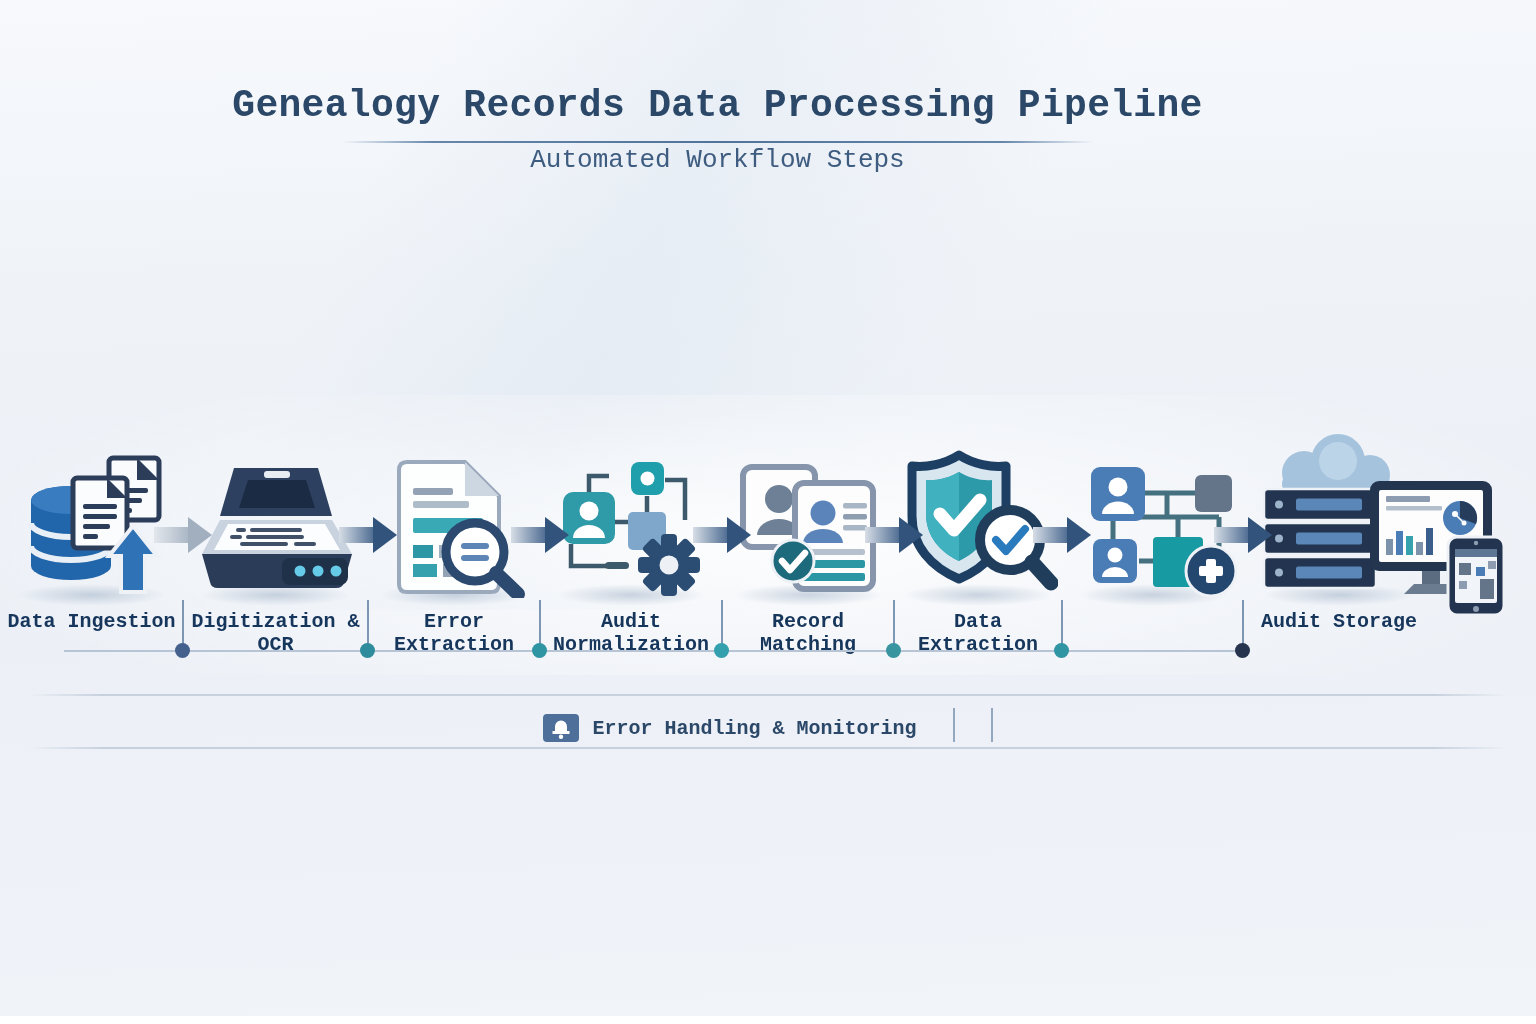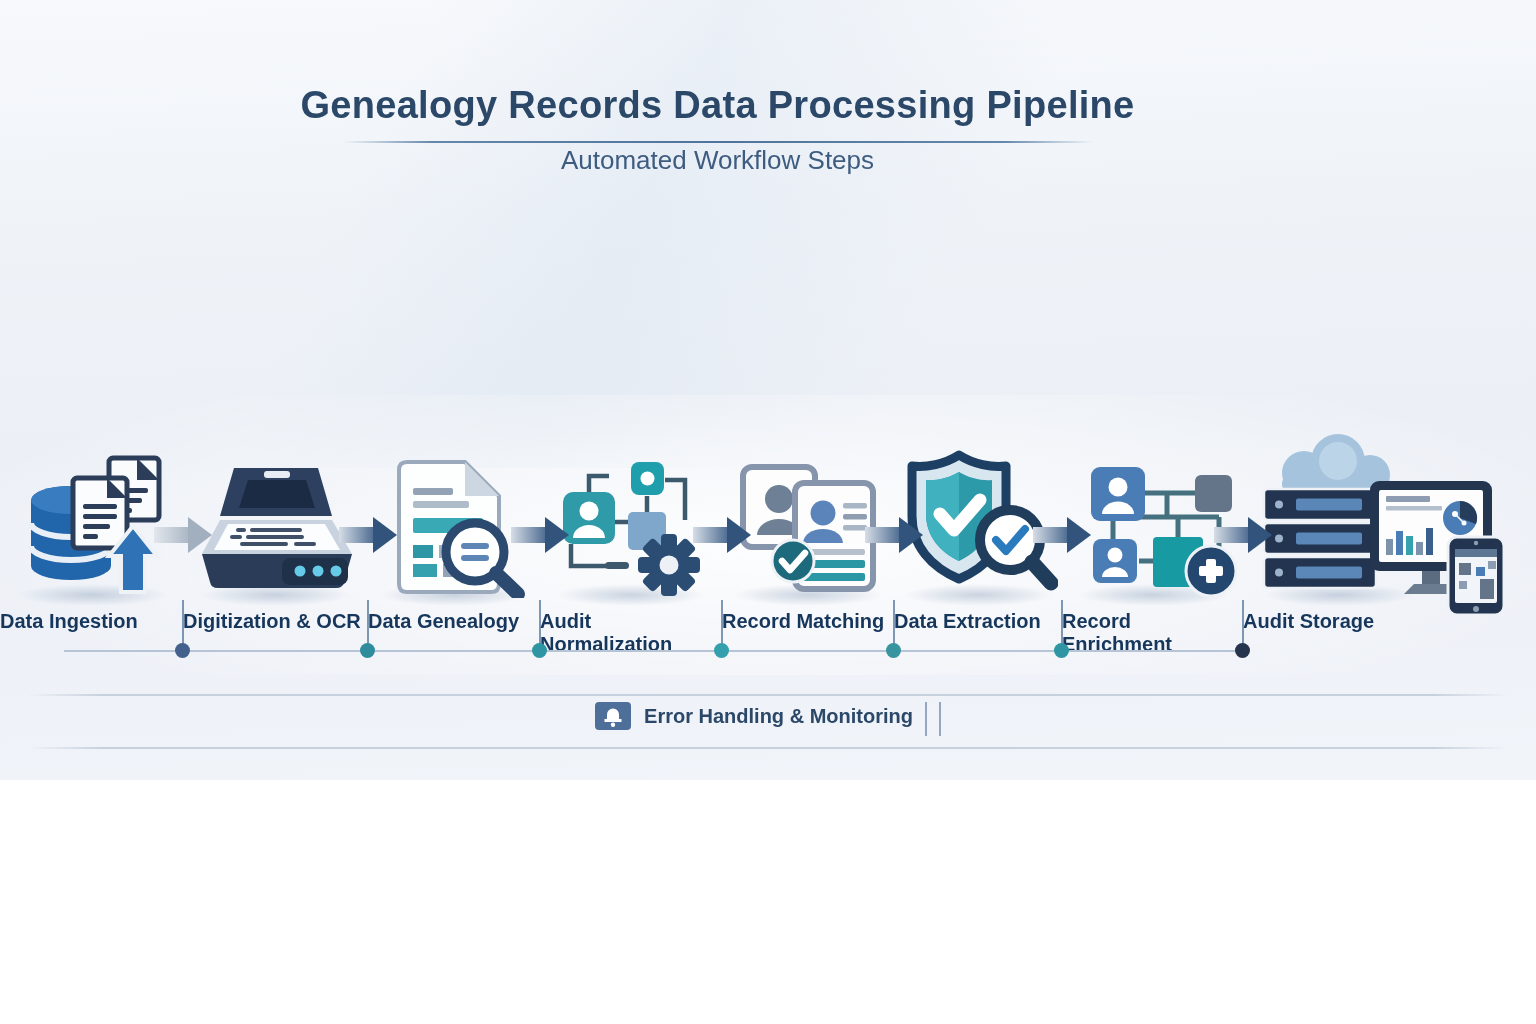--- a/index.html
+++ b/index.html
@@ -1,21 +1,22 @@
 <!DOCTYPE html>
 <html><head>
 <meta charset="utf-8">
 <style>
   * { margin:0; padding:0; box-sizing:border-box; }
   html,body { width:1536px; height:1024px; }
   body { font-family:"Liberation Sans", sans-serif; }
 
   .page {
-    position:relative; width:1536px; height:780px; overflow:hidden;
+    position:relative; width:1536px; height:1016px; overflow:hidden;
     background:linear-gradient(178deg,#f7f9fc 0%, #eff3f8 28%, #ecf0f6 55%, #eef1f7 80%, #f1f4f9 100%);
+    font-family:Liberation Mono, monospace;
   }
   .bg-stripe {
     position:absolute; left:0; top:0; width:100%; height:60%;
     background:linear-gradient(115deg, rgba(255,255,255,0) 25%, rgba(214,225,238,.35) 42%, rgba(255,255,255,0) 62%);
     pointer-events:none;
   }
   .row-glow {
     position:absolute; left:0; top:395px; width:100%; height:280px;
     background:radial-gradient(ellipse 70% 90% at 50% 52%, rgba(255,255,255,.9), rgba(255,255,255,0) 78%);
     pointer-events:none;
@@ -29,21 +30,21 @@
     background:linear-gradient(90deg, rgba(94,124,158,0) 0%, #6587ab 12%, #50739b 50%, #6587ab 88%, rgba(94,124,158,0) 100%);
   }
   .subtitle { margin-top:2px; font-size:26px; font-weight:400; color:#3e5c80; }
 
   
   .pipeline { position:absolute; top:440px; left:0; width:1435px; height:240px; }
   .steps-grid {
     display:grid; position:relative; height:100%;
     grid-template-columns:183px 185px 172px 182px 172px 168px 181px 192px;
   }
-  .step { position:relative; }
+  .step { position:relative; text-align:center; }
   .icon-wrap { height:158px; display:flex; align-items:flex-end; justify-content:center; position:relative; }
   .icon-wrap svg { position:relative; z-index:2; }
   .icon-shadow {
     position:absolute; bottom:-8px; left:50%; transform:translateX(-50%);
     width:150px; height:22px; border-radius:50%; z-index:1;
     background:radial-gradient(ellipse at center, rgba(96,126,160,.30), rgba(96,126,160,0) 70%);
   }
   .step-label { margin-top:12px; font-size:20px; font-weight:700; color:#16365c; }
   .step-storage svg { margin-right:-78px; margin-bottom:-20px; }
 
@@ -57,21 +58,21 @@
   .flow-arrow .head { position:absolute; left:34px; top:0; width:0; height:0;
     border-top:18px solid transparent; border-bottom:18px solid transparent; border-left:24px solid #32547c; }
   .flow-arrow.gray .bar { background:linear-gradient(90deg,#e2e7ec,#a9b5c4); }
   .flow-arrow.gray .head { border-left-color:#a2afbf; }
 
   
   .band-line { position:absolute; left:28px; right:28px; height:2px;
     background:linear-gradient(90deg, rgba(183,195,211,0), #c7d1dd 5%, #c7d1dd 95%, rgba(183,195,211,0)); }
   .band-line.top { top:694px; } .band-line.bottom { top:747px; }
   .footer-row { position:absolute; top:702px; left:0; width:1536px; height:40px;
-    display:flex; justify-content:center; align-items:flex-start; gap:12px; }
+    display:flex; justify-content:center; align-items:flex-end; gap:36px; }
   .footer-item { display:flex; align-items:center; gap:13px; }
   .footer-label { font-size:20px; font-weight:700; color:#2c4869; }
   .footer-sep { width:2px; height:34px; background:#93a7bf; }
 </style>
 </head>
 <body>
 
 <div class="page">
   <div class="bg-stripe"></div>
   <div class="row-glow"></div>
@@ -153,21 +154,21 @@
             <rect x="82" y="95" width="22" height="13" fill="#aebbc9"></rect>
             <rect x="34" y="114" width="24" height="13" fill="#35a1ae"></rect>
             <rect x="64" y="114" width="16" height="13" fill="#93a2b5"></rect>
             <rect x="86" y="114" width="14" height="13" fill="#2e97a5"></rect>
             <circle cx="96" cy="102" r="29" fill="#fff" stroke="#2c4a70" stroke-width="9"></circle>
             <rect x="82" y="93" width="28" height="6" rx="3" fill="#5d85b5"></rect>
             <rect x="82" y="105" width="28" height="6" rx="3" fill="#5d85b5"></rect>
             <line x1="117" y1="123" x2="139" y2="144" stroke="#2c4a70" stroke-width="14" stroke-linecap="round"></line>
           </svg>
         </div>
-        <div class="step-label">Data Genealogy</div>
+        <div class="step-label">Error Extraction</div>
       </div>
 
       <div class="step">
         <div class="icon-wrap">
           <span class="icon-shadow"></span>
           <svg width="160" height="150" viewBox="0 0 160 150">
             <g stroke="#3d5a6d" stroke-width="4.5" fill="none">
               <path d="M96,48 V64"></path>
                 <path d="M62,74 H78"></path>
               <path d="M58,28 H38 V44"></path>
@@ -252,21 +253,20 @@
             <rect x="126" y="22" width="37" height="37" rx="6" fill="#64758a"></rect>
             <rect x="24" y="86" width="44" height="44" rx="8" fill="#4a7cb5"></rect>
             <circle cx="46" cy="102" r="7.5" fill="#fff"></circle>
             <path d="M33,124 a13,10 0 0 1 26,0 z" fill="#fff"></path>
             <rect x="84" y="84" width="50" height="50" rx="4" fill="#179aa2"></rect>
             <circle cx="142" cy="118" r="25" fill="#24476f" stroke="#eef2f7" stroke-width="3"></circle>
             <rect x="130" y="113" width="24" height="10" rx="2" fill="#fff"></rect>
             <rect x="137" y="106" width="10" height="24" rx="2" fill="#fff"></rect>
           </svg>
         </div>
-        <div class="step-label">Record Enrichment</div>
       </div>
 
       <div class="step step-storage">
         <div class="icon-wrap">
           <span class="icon-shadow"></span>
           <svg width="252" height="185" viewBox="0 0 252 185">
             <g fill="#a6c3de">
               <circle cx="52" cy="40" r="22"></circle>
                 <circle cx="86" cy="28" r="27"></circle>
                 <circle cx="118" cy="42" r="20"></circle>

